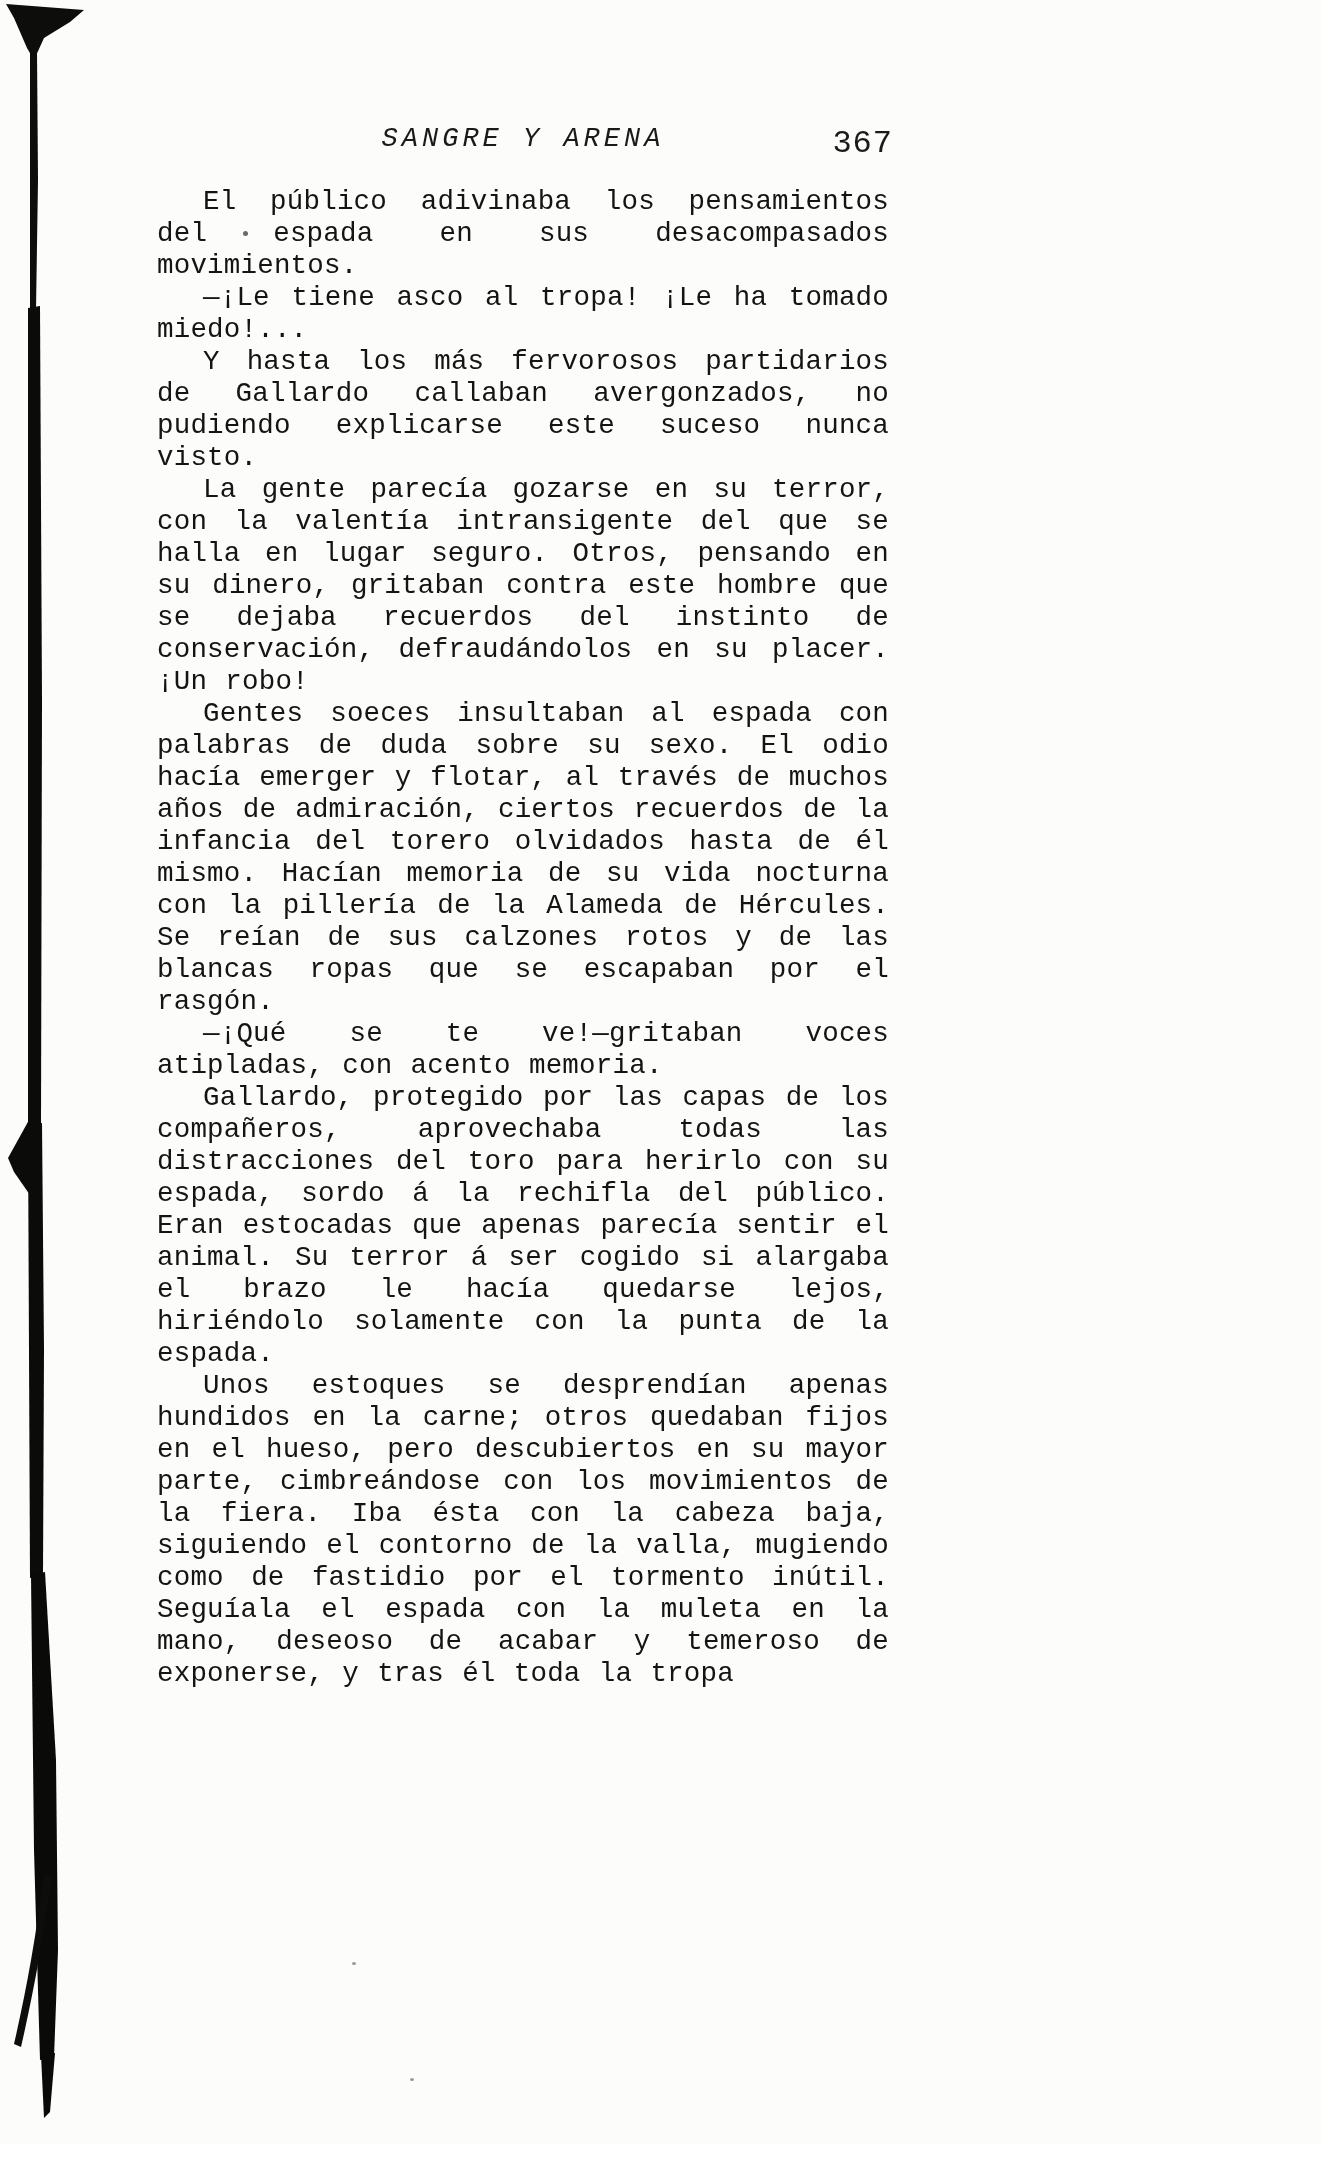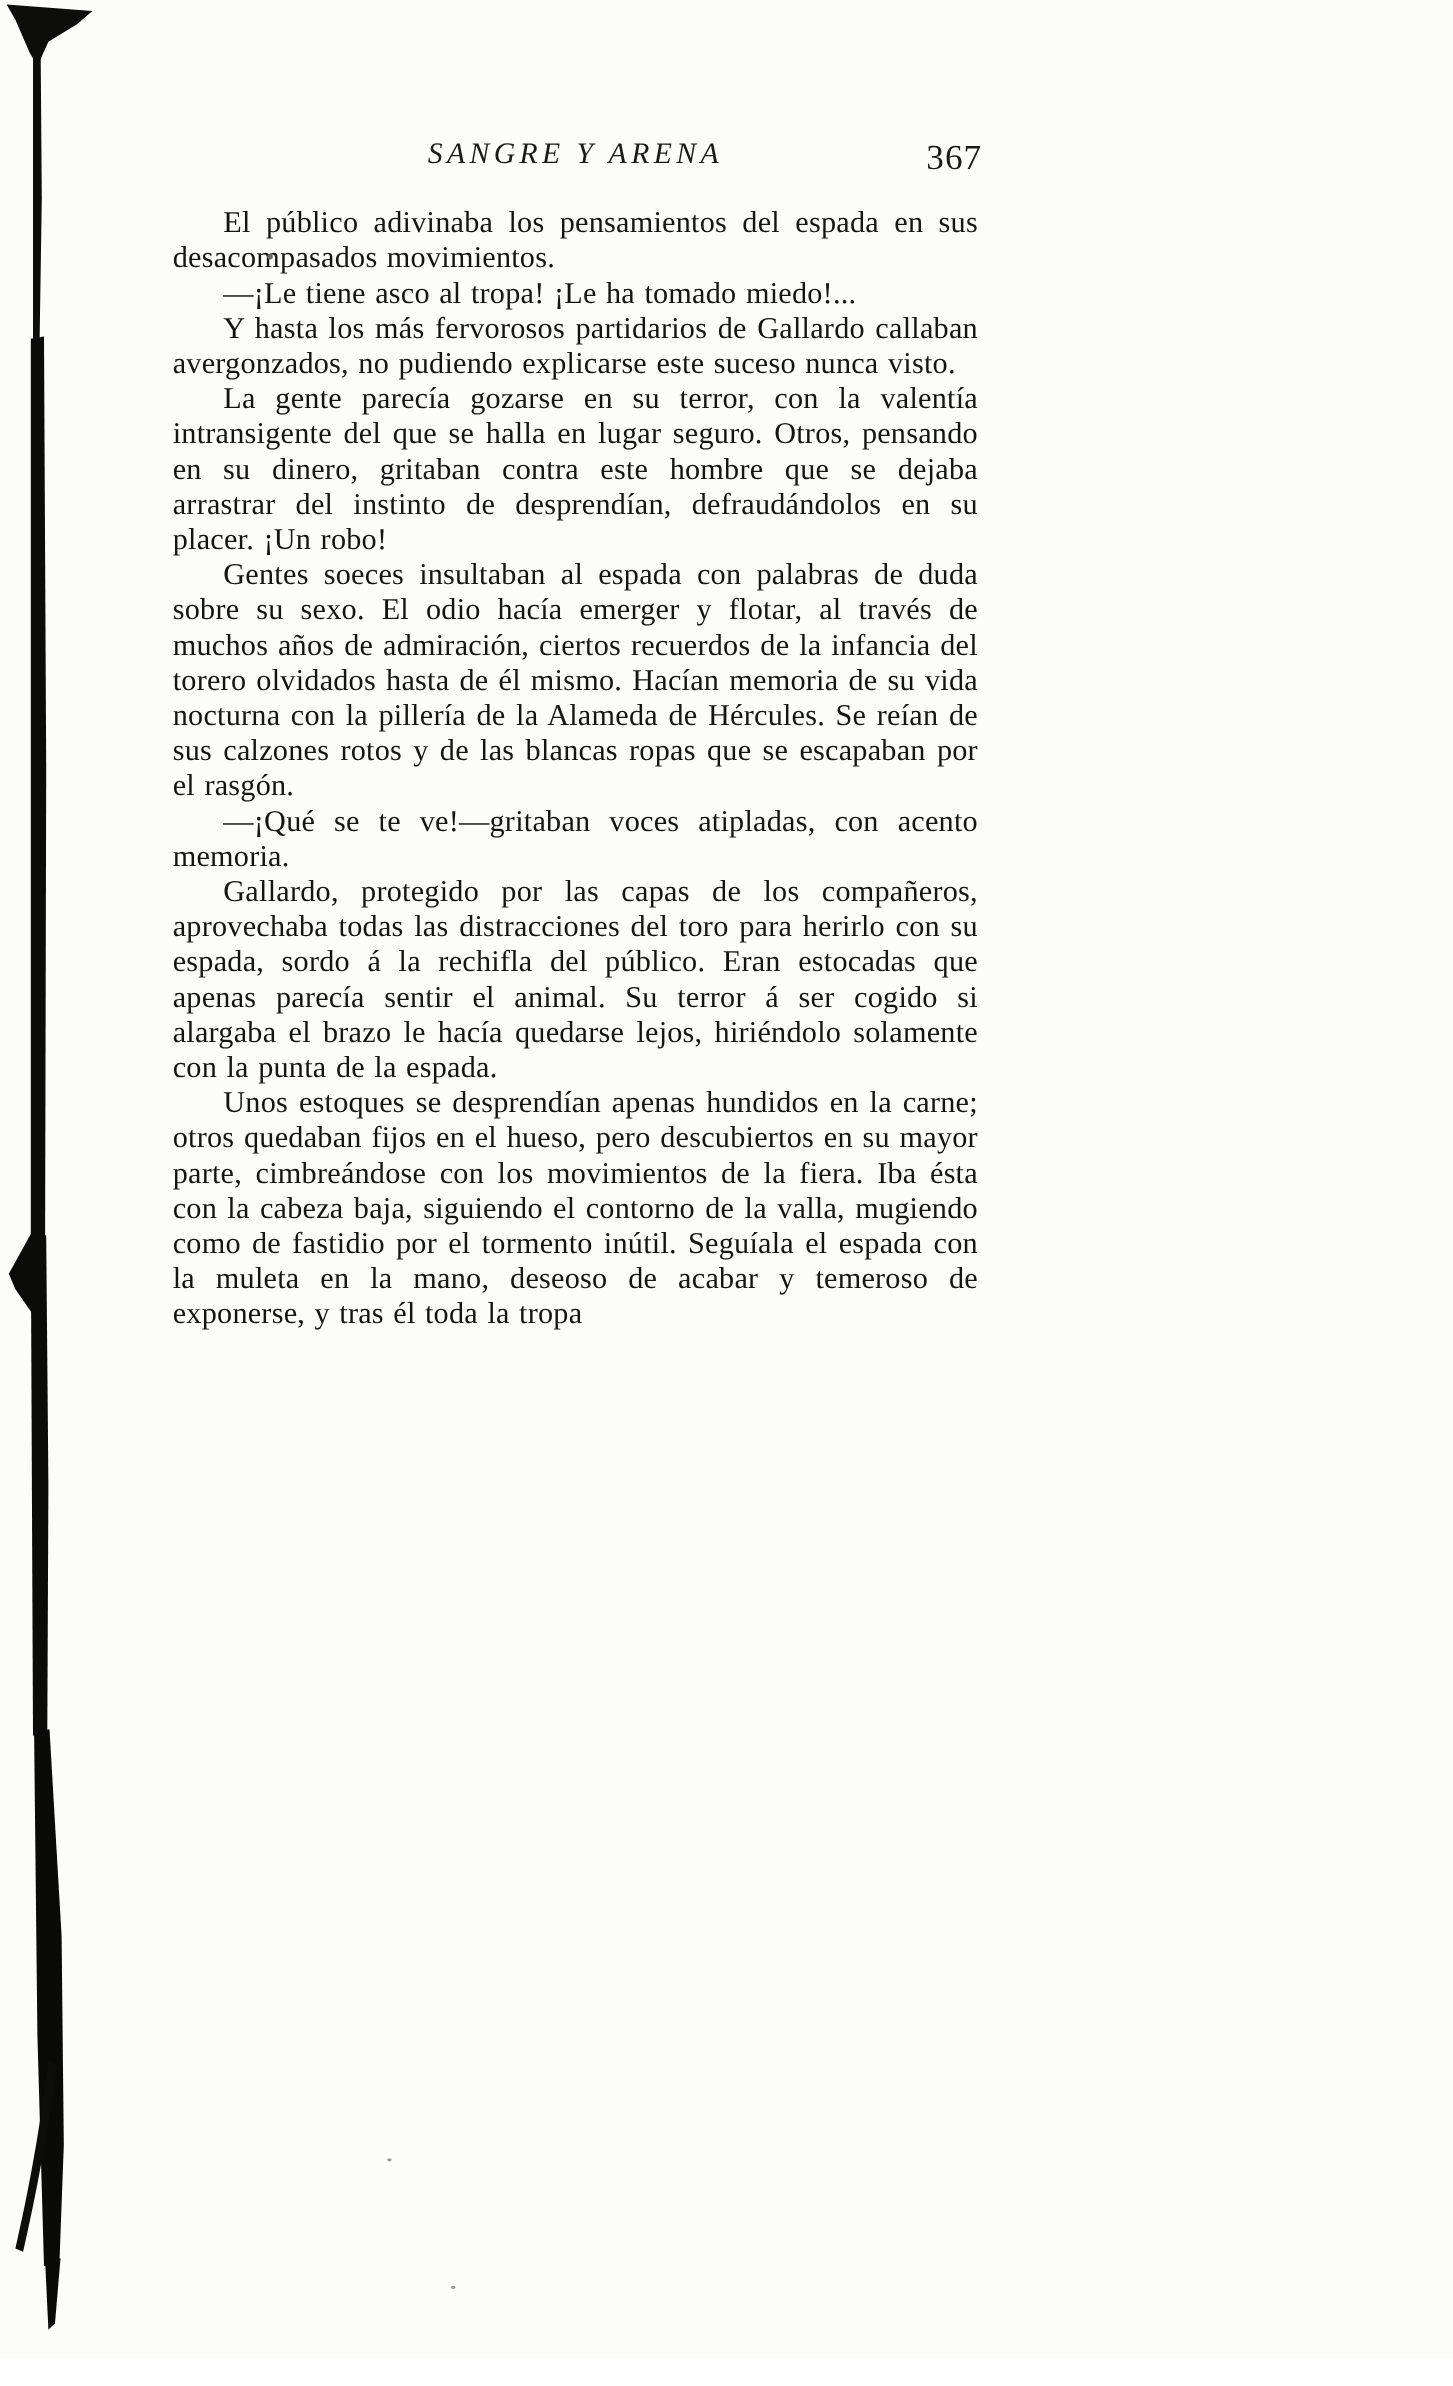--- a/index.html
+++ b/index.html
@@ -6,21 +6,21 @@
     margin: 0;
     padding: 0;
     background: #ffffff;
   }
   .page {
     position: relative;
     width: 1321px;
     height: 2144px;
     background: #fcfcfa;
     overflow: hidden;
-    font-family: Liberation Serif, serif;
+    font-family: Liberation Mono, monospace;
     color: #171717;
   }
   
   .binding {
     position: absolute;
     left: 0;
     top: 0;
     width: 110px;
     height: 2169px;
     pointer-events: none;
@@ -102,21 +102,21 @@
 
   <div class="running-header">
     <span class="book-title">SANGRE Y ARENA</span>
     <span class="page-number">367</span>
   </div>
 
   <div class="body-text">
     <p>El público adivinaba los pensamientos del espada en sus desacompasados movimientos.</p>
     <p>—¡Le tiene asco al tropa! ¡Le ha tomado miedo!...</p>
     <p>Y hasta los más fervorosos partidarios de Gallardo callaban avergonzados, no pudiendo explicarse este suceso nunca visto.</p>
-    <p>La gente parecía gozarse en su terror, con la valentía intransigente del que se halla en lugar seguro. Otros, pensando en su dinero, gritaban contra este hombre que se dejaba arrastrar del instinto de desprendían, defraudándolos en su placer. ¡Un robo!</p>
+    <p>La gente parecía gozarse en su terror, con la valentía intransigente del que se halla en lugar seguro. Otros, pensando en su dinero, gritaban contra este hombre que se dejaba recuerdos del instinto de conservación, defraudándolos en su placer. ¡Un robo!</p>
     <p>Gentes soeces insultaban al espada con palabras de duda sobre su sexo. El odio hacía emerger y flotar, al través de muchos años de admiración, ciertos recuerdos de la infancia del torero olvidados hasta de él mismo. Hacían memoria de su vida nocturna con la pillería de la Alameda de Hércules. Se reían de sus calzones rotos y de las blancas ropas que se escapaban por el rasgón.</p>
     <p>—¡Qué se te ve!—gritaban voces atipladas, con acento memoria.</p>
     <p>Gallardo, protegido por las capas de los compañeros, aprovechaba todas las distracciones del toro para herirlo con su espada, sordo á la rechifla del público. Eran estocadas que apenas parecía sentir el animal. Su terror á ser cogido si alargaba el brazo le hacía quedarse lejos, hiriéndolo solamente con la punta de la espada.</p>
     <p>Unos estoques se desprendían apenas hundidos en la carne; otros quedaban fijos en el hueso, pero descubiertos en su mayor parte, cimbreándose con los movimientos de la fiera. Iba ésta con la cabeza baja, siguiendo el contorno de la valla, mugiendo como de fastidio por el tormento inútil. Seguíala el espada con la muleta en la mano, deseoso de acabar y temeroso de exponerse, y tras él toda la tropa</p>
   </div>
 
   <span class="speck s1"></span>
   <span class="speck s2"></span>
   <span class="speck s3"></span>
 

